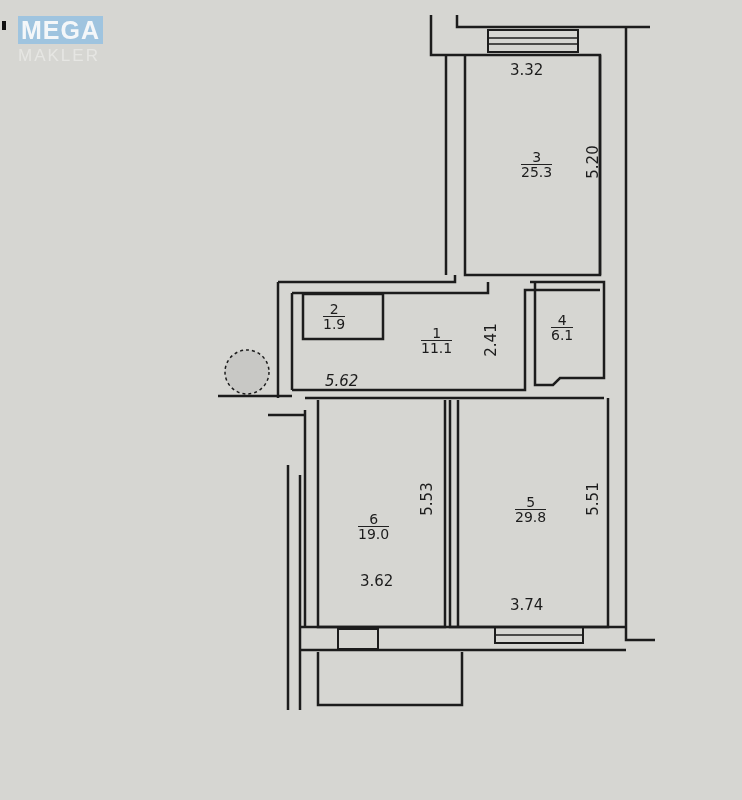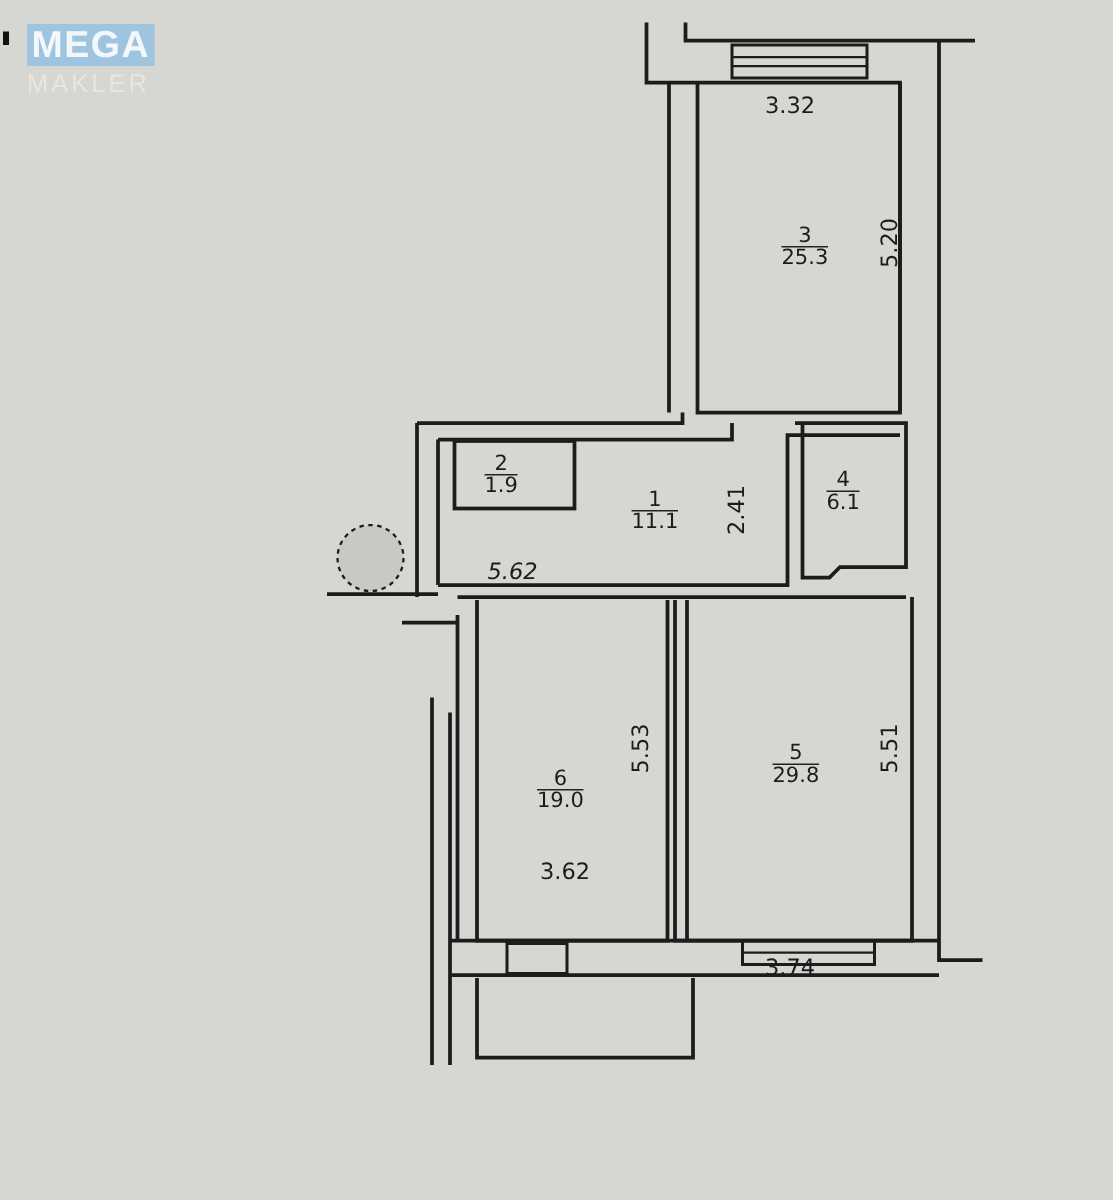--- a/index.html
+++ b/index.html
@@ -88,13 +88,13 @@
 <div class="room" style="left:358px;top:512px;">
   <span class="n">6</span><span>19.0</span>
 </div>
 <div class="lbl rot" style="left:410px;top:490px;">5.53</div>
 <div class="lbl" style="left:360px;top:572px;">3.62</div>
 
 <div class="room" style="left:515px;top:495px;">
   <span class="n">5</span><span>29.8</span>
 </div>
 <div class="lbl rot" style="left:576px;top:490px;">5.51</div>
-<div class="lbl" style="left:510px;top:596px;margin-top:40px;">3.74</div>
+<div class="lbl" style="left:510px;top:596px;">3.74</div>
 
 </body></html>

